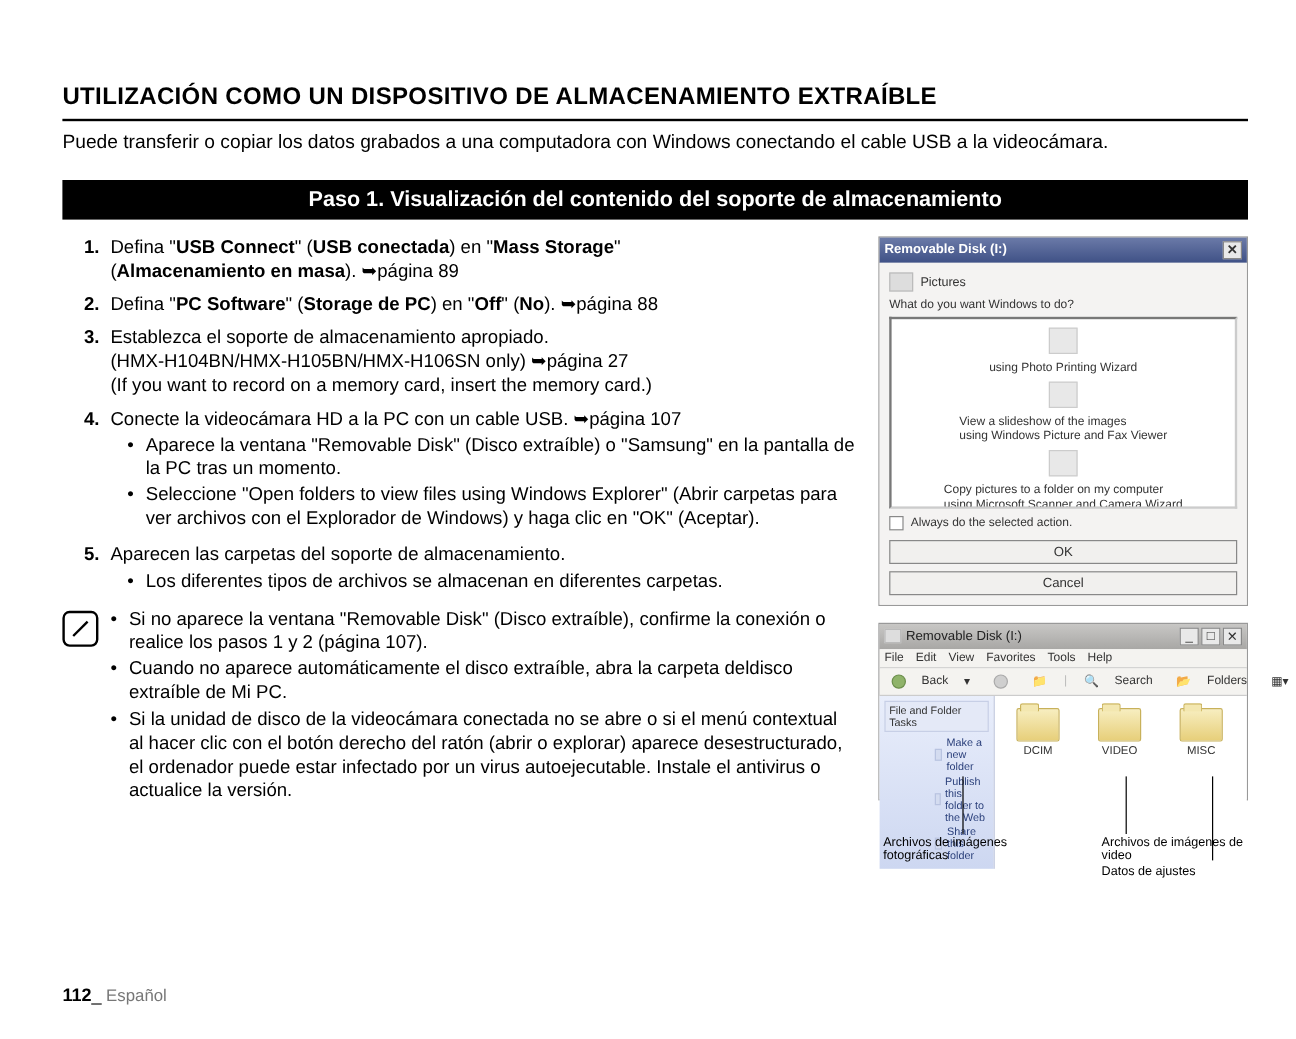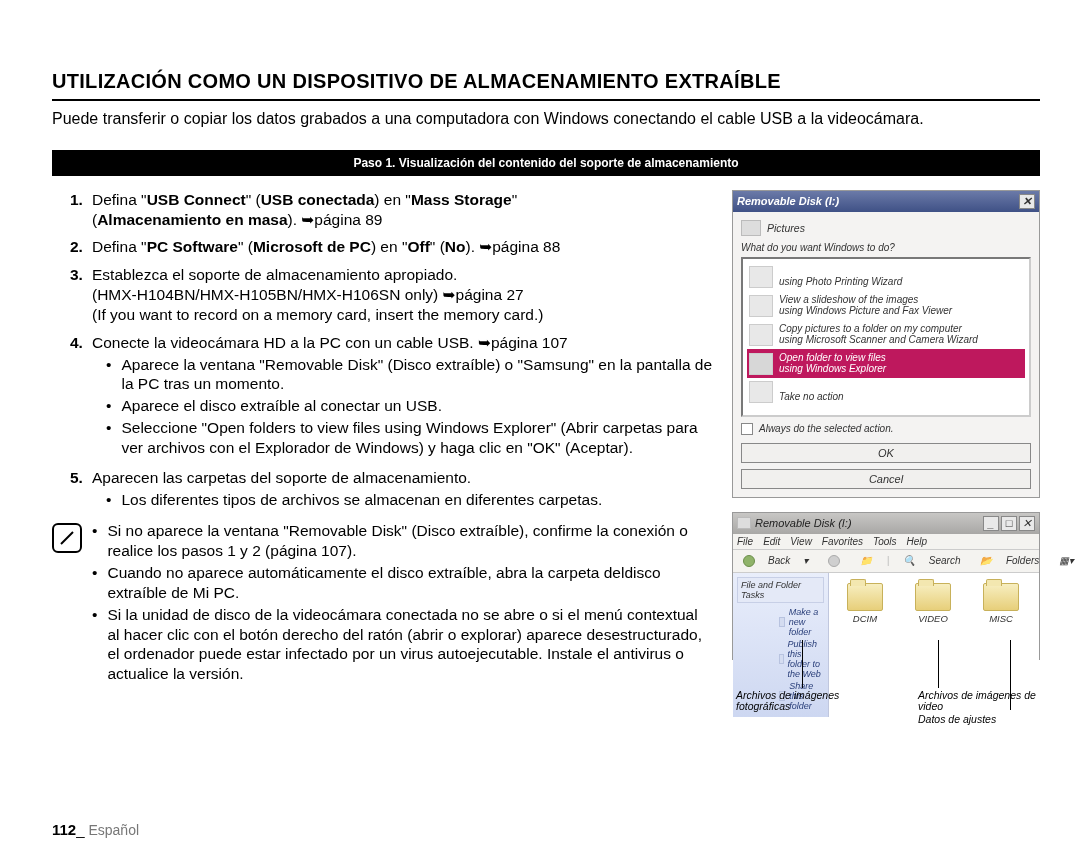--- a/index.html
+++ b/index.html
@@ -23,31 +23,31 @@
   .intro {
     font-size: 16px;
     line-height: 1.3;
     margin-bottom: 20px;
     max-width: 990px;
   }
   .step-bar {
     background: #000;
     color: #fff;
     font-weight: bold;
-    font-size: 12px;
+    font-size: 18px;
     padding: 6px 10px;
     text-align: center;
     margin-bottom: 14px;
   }
   .content-row {
     display: flex;
     gap: 18px;
   }
   .left-col { flex: 1 1 auto; font-size: 15.5px; line-height: 1.28; }
-  .right-col { width: 308px; flex: 0 0 308px; font-style: italic; }
+  .right-col { width: 308px; flex: 0 0 308px; }
   ol.steps { list-style: none; padding-left: 18px; }
   ol.steps > li { margin-bottom: 8px; display:flex; }
   ol.steps > li > .num { font-weight: bold; min-width: 22px; }
   ol.steps > li > .body { flex: 1; }
   ul.bullets { list-style: none; margin-top: 2px; padding-left: 0; }
   ul.bullets > li { display:flex; margin-bottom:2px; }
   ul.bullets > li::before { content: "•"; margin: 0 10px 0 14px; }
   .b { font-weight: bold; }
   .arrow { font-family: Arial; }
   .note-row { display:flex; margin-top: 8px; }
@@ -79,21 +79,21 @@
   }
   .win .panebody { padding: 6px 8px 8px 8px; background:#f4f3f2; }
   .desc { font-size:10px; line-height:1.2; margin-bottom:6px; }
   .iconline { display:flex; align-items:center; gap:6px; margin:2px 0 6px; }
   .mini-icon { width:20px; height:16px; background:#ddd; border:1px solid #bbb; }
   .prompt { font-size:10px; margin-bottom:4px; }
   .optlist {
     border: 2px inset #ccc; background:#fff; padding:4px; height:160px;
     overflow:hidden; font-size:10px;
   }
-  .opt { display:flex; align-items:flex-end; gap:6px; padding:3px 2px; line-height:1.15; }
+  .opt { display:flex; align-items:center; gap:6px; padding:3px 2px; line-height:1.15;flex-direction:column; }
   .opt .oi { width:24px; height:22px; background:#e8e8e8; border:1px solid #ccc; flex-shrink:0; }
   .opt.sel { background:#be185d; color:#fff; }
   .opt.sel .oi { background:#d7d7d7; }
   .chk-row { display:flex; align-items:center; gap:6px; margin:6px 0 8px; font-size:10px; }
   .chk { width:12px; height:12px; border:1px solid #888; background:#fff; }
   .btnrow { display:flex; justify-content:flex-end; gap:6px;flex-direction:column; }
   .wbtn {
     min-width:54px; height:20px; border:1px solid #888; background:#f1f0ee;
     font-size:11px; display:flex; align-items:center; justify-content:center;
   }
@@ -141,41 +141,38 @@
       <li>
         <span class="num">1.</span>
         <span class="body">
           <span>Defina "</span><span class="b">USB Connect</span><span>" (</span><span class="b">USB conectada</span><span>) en "</span><span class="b">Mass Storage</span><span>"</span><br>
           <span>(</span><span class="b">Almacenamiento en masa</span><span>). </span><span class="arrow">➥página 89</span>
         </span>
       </li>
       <li>
         <span class="num">2.</span>
         <span class="body">
-          <span>Defina "</span><span class="b">PC Software</span><span>" (</span><span class="b">Microsoft de PC</span><span>) en "</span><span class="b">Off</span><span>" (</span><span class="b">No</span><span>). </span><span class="arrow">➥página 88</span>
+          <span>Defina "</span><span class="b">PC Software</span><span>" (</span><span class="b">Storage de PC</span><span>) en "</span><span class="b">Off</span><span>" (</span><span class="b">No</span><span>). </span><span class="arrow">➥página 88</span>
         </span>
       </li>
       <li>
         <span class="num">3.</span>
         <span class="body">
           <span>Establezca el soporte de almacenamiento apropiado.</span><br>
           <span>(HMX-H104BN/HMX-H105BN/HMX-H106SN only) </span><span class="arrow">➥página 27</span><br>
           <span>(If you want to record on a memory card, insert the memory card.)</span>
         </span>
       </li>
       <li>
         <span class="num">4.</span>
         <span class="body">
           <span>Conecte la videocámara HD a la PC con un cable USB. </span><span class="arrow">➥página 107</span>
           <ul class="bullets">
             <li>
                 <span>Aparece la ventana "Removable Disk" (Disco extraíble) o "Samsung" en la pantalla de la PC tras un momento.</span>
-              </li>
-            <li>
-                <span>Aparece el disco extraíble al conectar un USB.</span>
               </li>
             <li>
                 <span>Seleccione "Open folders to view files using Windows Explorer" (Abrir carpetas para ver archivos con el Explorador de Windows) y haga clic en "OK" (Aceptar).</span>
               </li>
           </ul>
         </span>
       </li>
       <li>
         <span class="num">5.</span>
         <span class="body">

